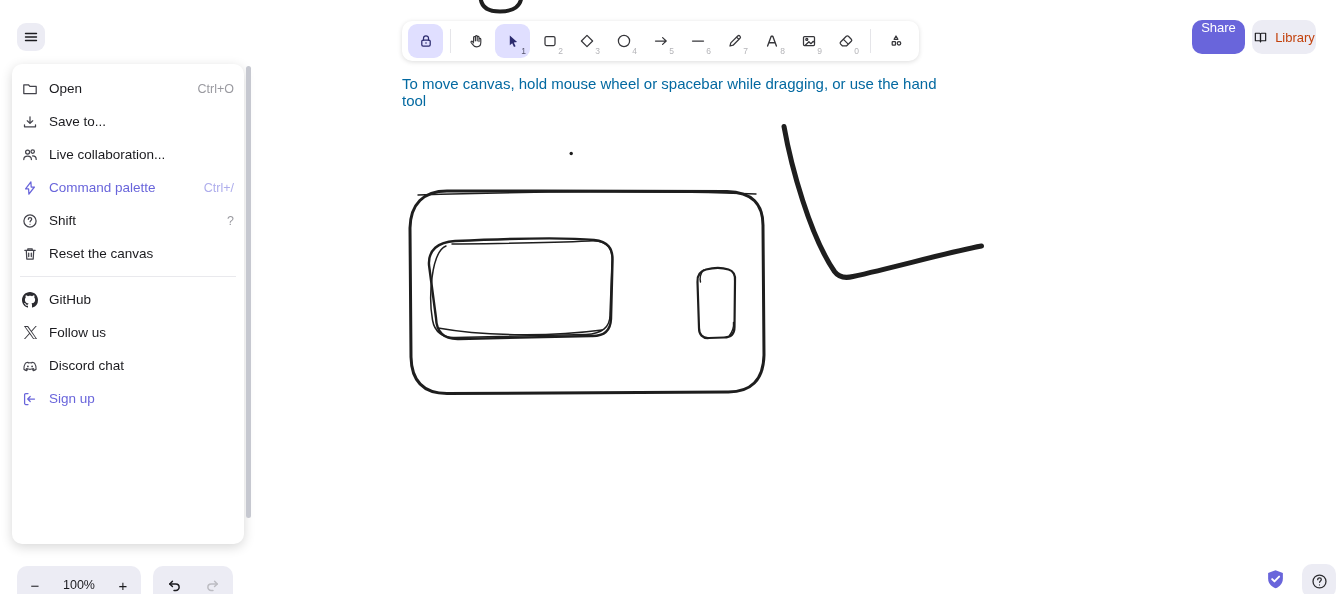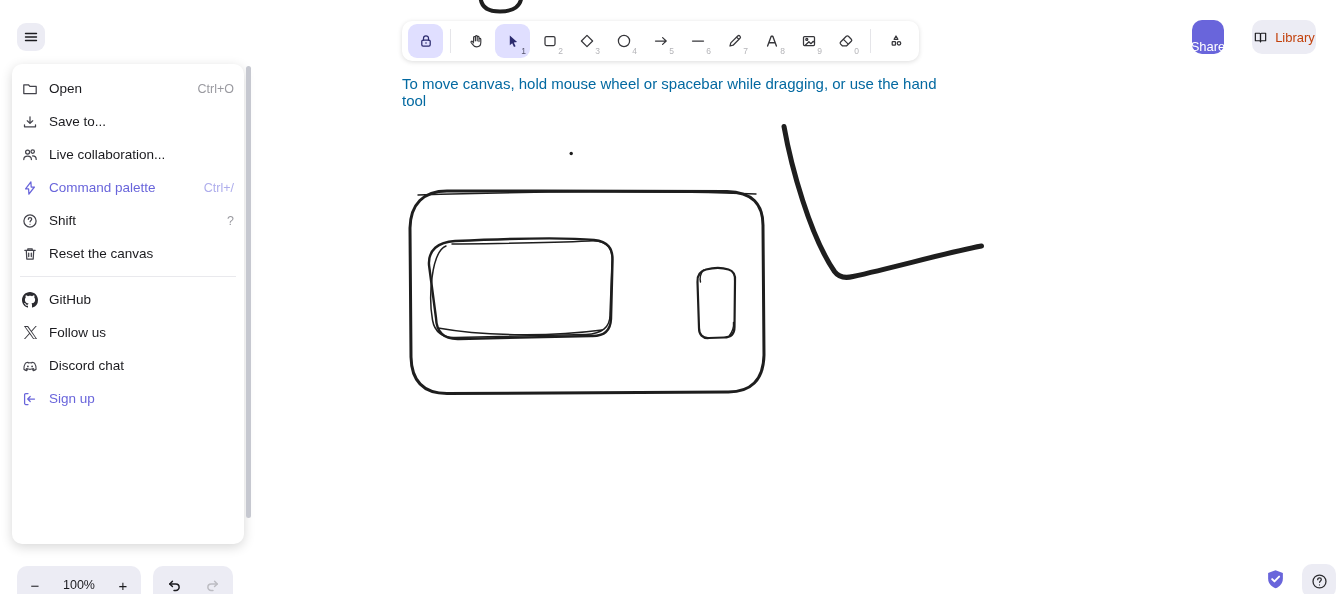--- a/index.html
+++ b/index.html
@@ -44,22 +44,22 @@
   .tool-btn.selected { background:#e0dfff; color:#2b2a6e; }
   .tool-num { position:absolute; right:4px; bottom:2px; font-size:8.5px; color:#b4b4b8; }
   .tool-btn.selected .tool-num { color:#55546e; }
   .tool-divider { width:1px; height:24px; background:#e5e5e9; margin:0 6px; flex:none; }
 
   
   #hint { position:absolute; left:402px; top:75px; width:548px; text-align:left;
           font-size:15px; color:#0369a1; z-index:5; }
 
   
-  #share-btn { left:1192px; top:20px; width:32px; height:34px; border-radius:10px;
-               background:#6965db; box-shadow:none; display:flex; align-items:flex-end;
+  #share-btn { left:1192px; top:20px; width:53px; height:34px; border-radius:10px;
+               background:#6965db; box-shadow:none; display:flex; align-items:flex-start;
                justify-content:center; color:#ffffff; font-size:13px; cursor:pointer; }
   #library-btn { left:1252px; top:20px; width:64px; height:34px; border-radius:10px;
                background:#ececf4; box-shadow:none; display:flex; align-items:center;
                justify-content:center; gap:7px; color:#c2410c; font-size:13px; cursor:pointer; }
 
   
   #zoom-island { left:17px; top:566px; width:124px; height:38px; border-radius:10px;
                  background:#ececf4; box-shadow:none; display:flex; align-items:center; }
   .zoom-btn { width:36px; height:100%; display:flex; align-items:center; justify-content:center;
               color:#1b1b1f; font-size:15px; cursor:pointer; }

